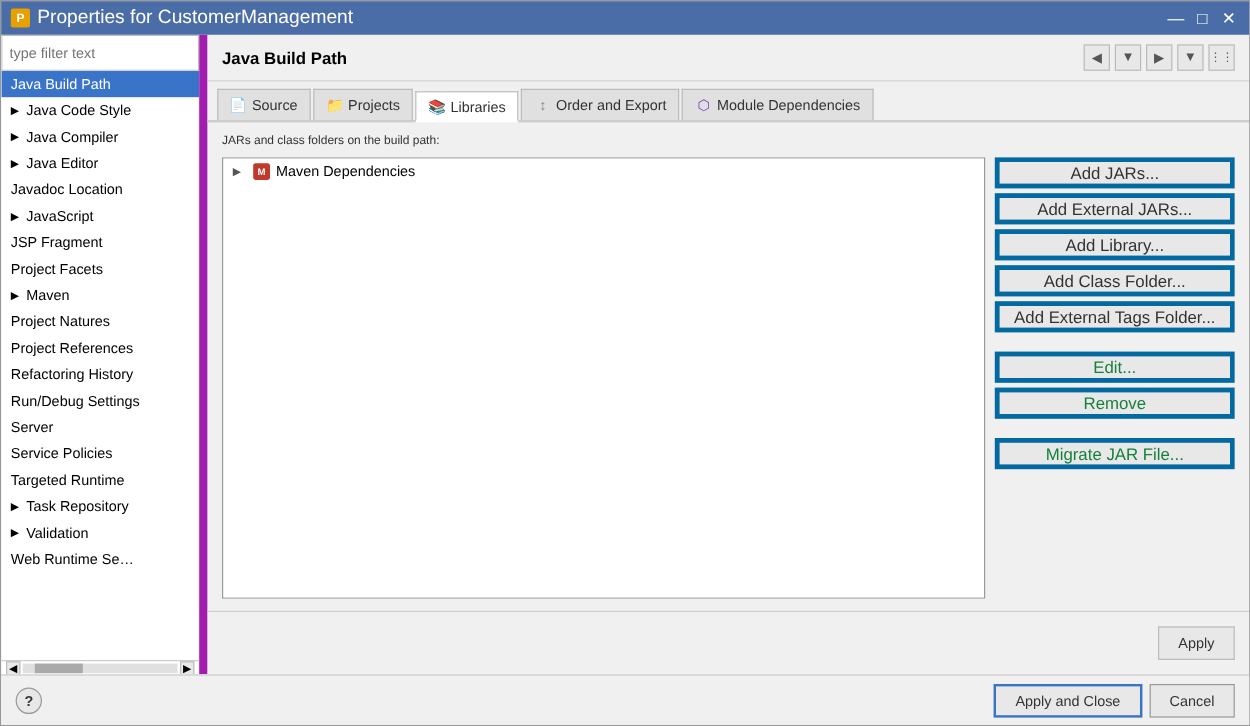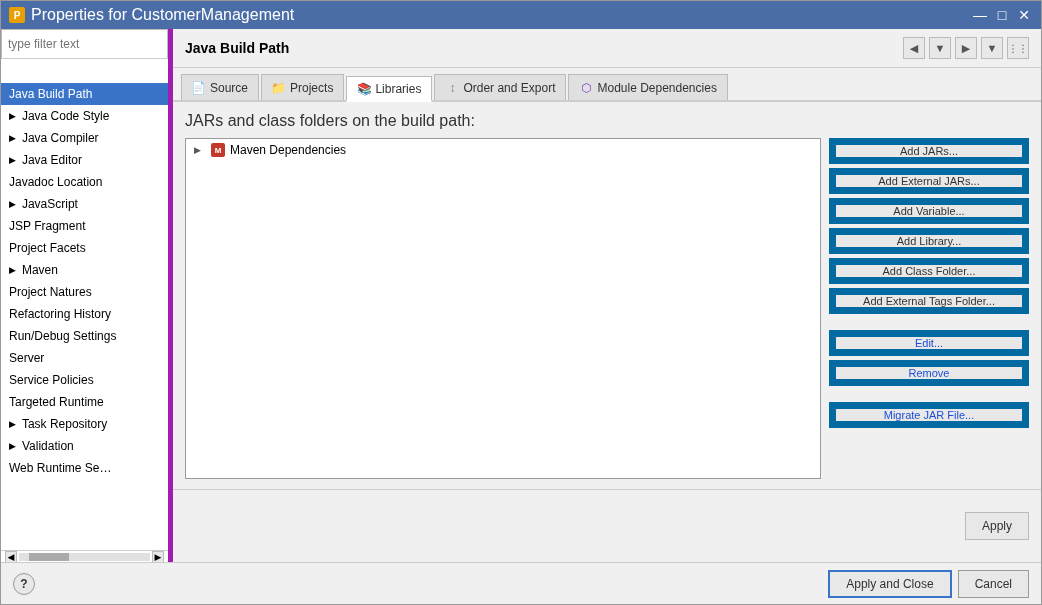--- a/index.html
+++ b/index.html
@@ -77,26 +77,25 @@
     .main-content {
       display: flex;
       flex: 1;
       overflow: hidden;
     }
 
     
     .sidebar {
       width: 172px;
       background: white;
-      border-right: 5px solid #a21caf;
+      border-right: 7px solid #a21caf;
       display: flex;
       flex-direction: column;
       overflow: hidden;
       flex-shrink: 0;
-      gap: 24px;
     }
 
     .filter-input {
       height: 30px;
       border: 1px solid #bbb;
       border-bottom: 1px solid #ccc;
       padding: 4px 6px;
       font-size: 12px;
       color: #999;
       outline: none;
@@ -280,21 +279,21 @@
     .content-area {
       flex: 1;
       padding: 10px 12px;
       display: flex;
       flex-direction: column;
       gap: 8px;
       overflow: hidden;
     }
 
     .content-description {
-      font-size: 16px;
+      font-size: 10px;
       color: #333;
       flex-shrink: 0;
     }
 
     .content-body {
       display: flex;
       flex: 1;
       gap: 8px;
       overflow: hidden;
     }
@@ -347,44 +346,44 @@
       display: flex;
       flex-direction: column;
       gap: 4px;
       width: 200px;
       flex-shrink: 0;
     }
 
     .action-btn {
       height: 26px;
       background: #e8e8e8;
-      border: 7px solid #0369a1;
-      cursor: pointer;
-      font-size: 11px;
+      border: 4px solid #0369a1;
+      cursor: pointer;
+      font-size: 14px;
       text-align: center;
       color: #333;
       padding: 0 8px;
     }
 
     .action-btn:disabled {
-      color: #1d4ed8;
+      color: #15803d;
       cursor: default;
       background: #e8e8e8;
     }
 
     .btn-spacer {
       height: 8px;
     }
 
     
     .bottom-bar {
       display: flex;
       align-items: center;
       justify-content: space-between;
-      padding: 22px 12px;
+      padding: 12px 12px;
       background: #f0f0f0;
       border-top: 1px solid #ccc;
       flex-shrink: 0;
     }
 
     .apply-btn {
       height: 28px;
       padding: 0 16px;
       background: #e8e8e8;
       border: 1px solid #bbb;
@@ -485,20 +484,21 @@
       <div class="sidebar-item active">Java Build Path</div>
           <div class="sidebar-item has-arrow">Java Code Style</div>
           <div class="sidebar-item has-arrow">Java Compiler</div>
           <div class="sidebar-item has-arrow">Java Editor</div>
           <div class="sidebar-item">Javadoc Location</div>
           <div class="sidebar-item has-arrow">JavaScript</div>
           <div class="sidebar-item">JSP Fragment</div>
           <div class="sidebar-item">Project Facets</div>
           <div class="sidebar-item has-arrow">Maven</div>
           <div class="sidebar-item">Project Natures</div>
+          <div class="sidebar-item">Project References</div>
           <div class="sidebar-item">Refactoring History</div>
           <div class="sidebar-item">Run/Debug Settings</div>
           <div class="sidebar-item">Server</div>
           <div class="sidebar-item">Service Policies</div>
           <div class="sidebar-item">Targeted Runtime</div>
           <div class="sidebar-item has-arrow">Task Repository</div>
           <div class="sidebar-item has-arrow">Validation</div>
           <div class="sidebar-item">Web Runtime Se…</div>
         </div>
       <div class="sidebar-scrollbar-area">
@@ -558,21 +558,20 @@
               <span class="tree-icon">
                 <div class="maven-icon">M</div>
               </span>
               <span>Maven Dependencies</span>
             </div>
           </div>
 
           <div class="buttons-panel">
             <button class="action-btn">Add JARs...</button>
             <button class="action-btn">Add External JARs...</button>
-            <button class="action-btn">Add Variable...</button>
             <button class="action-btn">Add Library...</button>
             <button class="action-btn">Add Class Folder...</button>
             <button class="action-btn">Add External Tags Folder...</button>
             <div class="btn-spacer"></div>
             <button class="action-btn" disabled="">Edit...</button>
             <button class="action-btn" disabled="">Remove</button>
             <div class="btn-spacer"></div>
             <button class="action-btn" disabled="">Migrate JAR File...</button>
           </div>
         </div>

